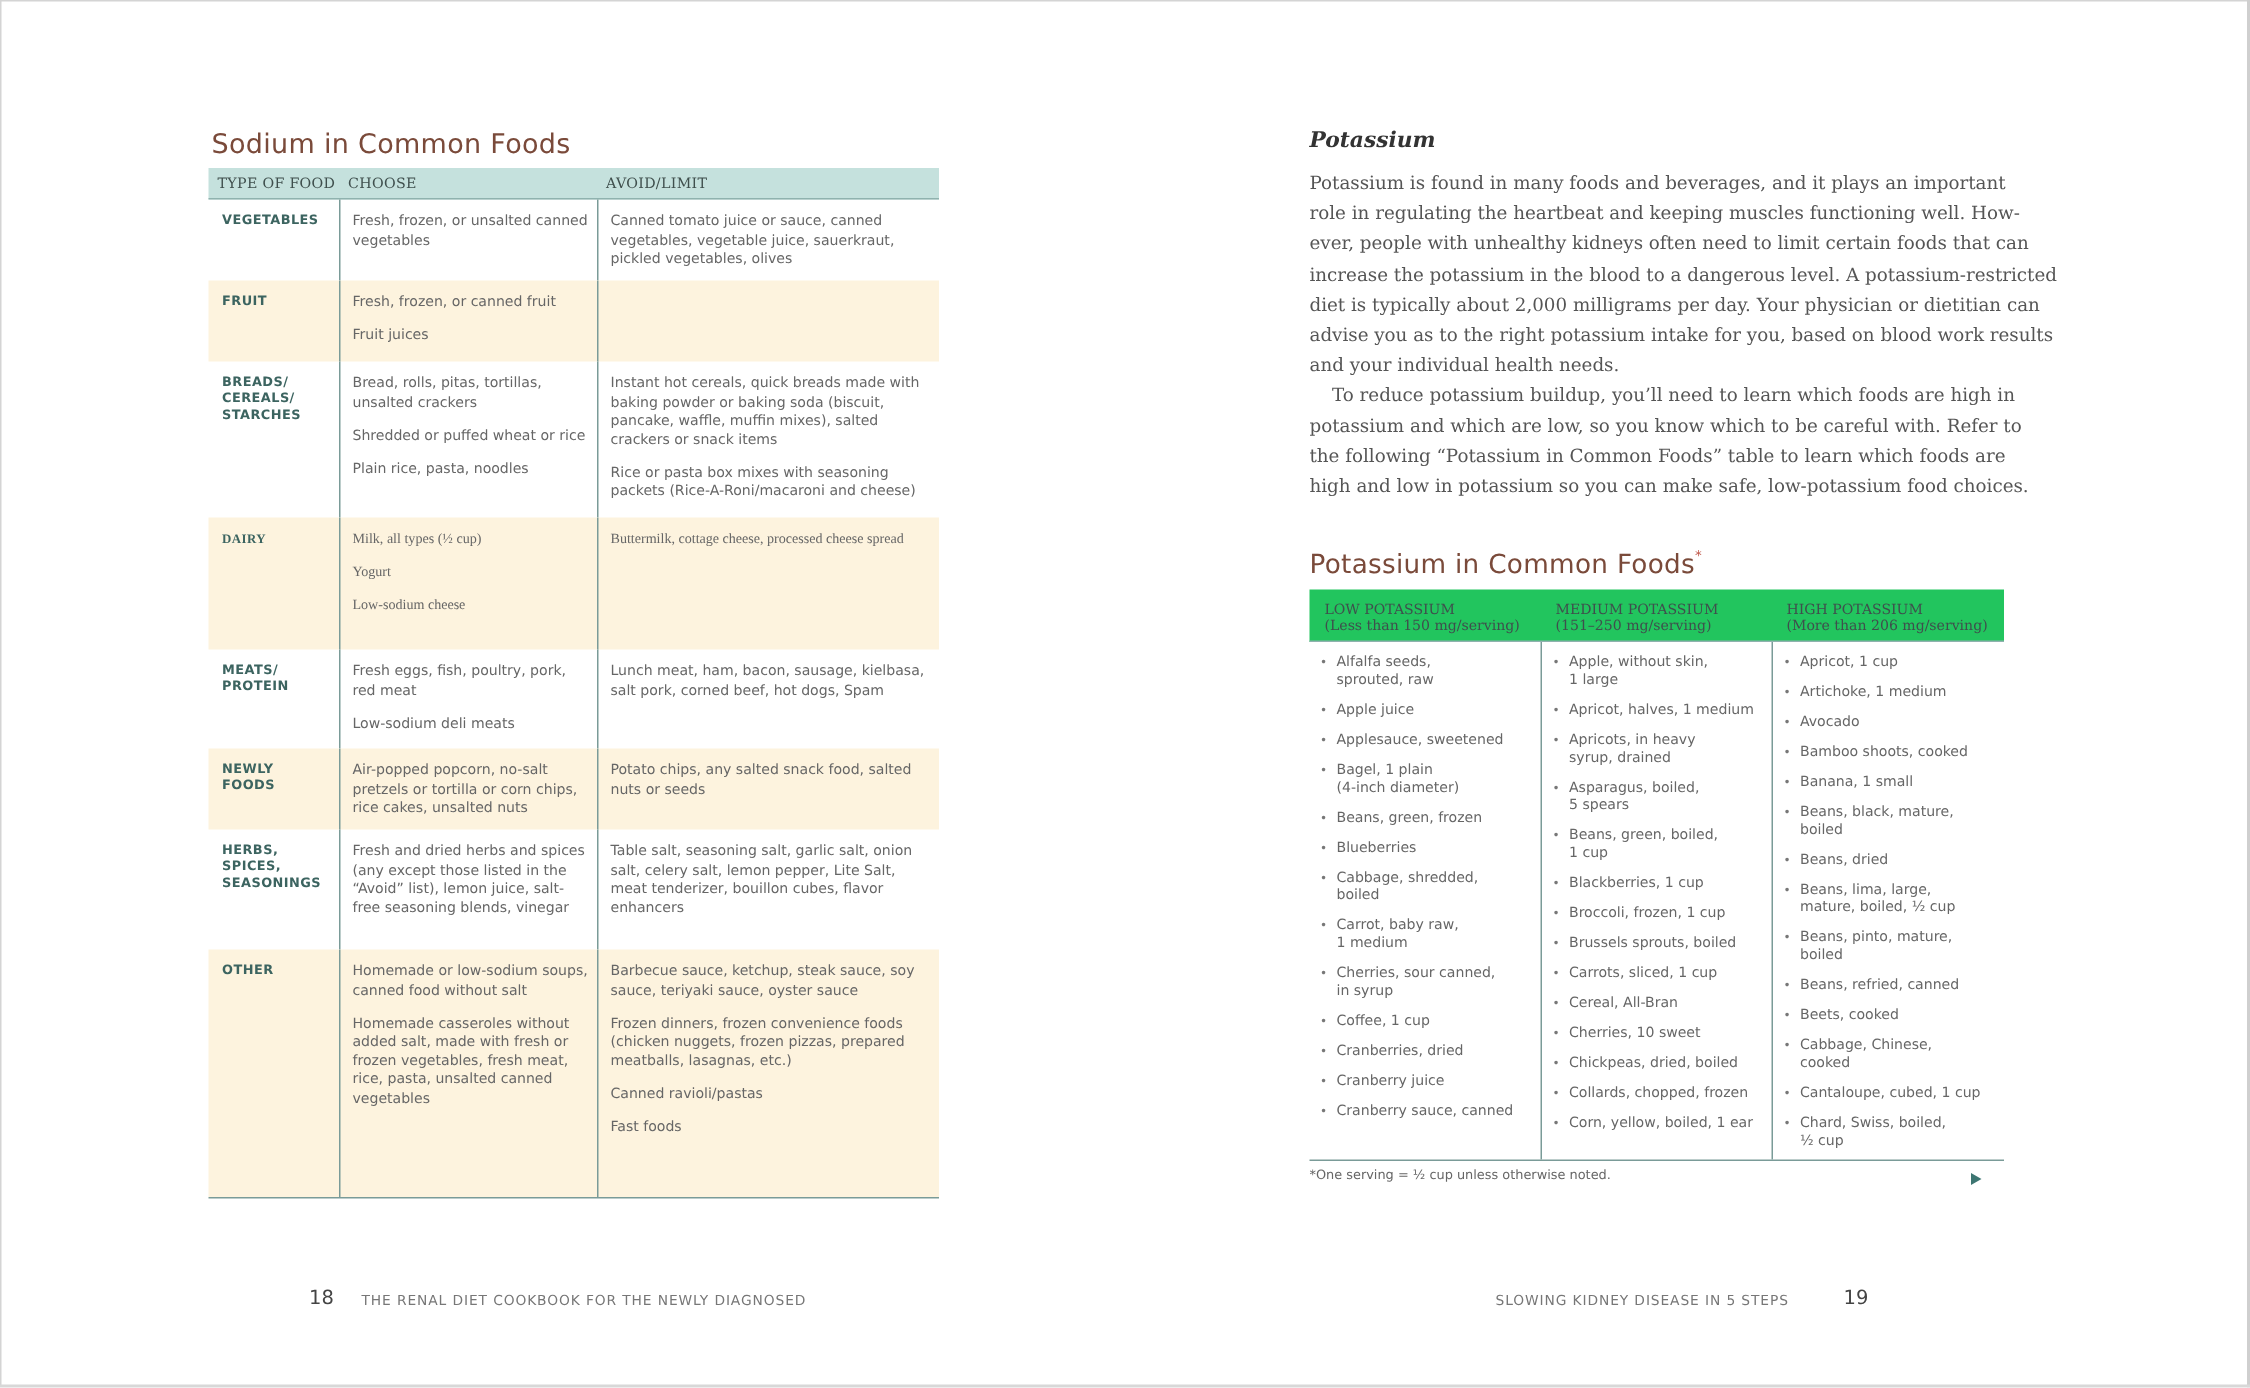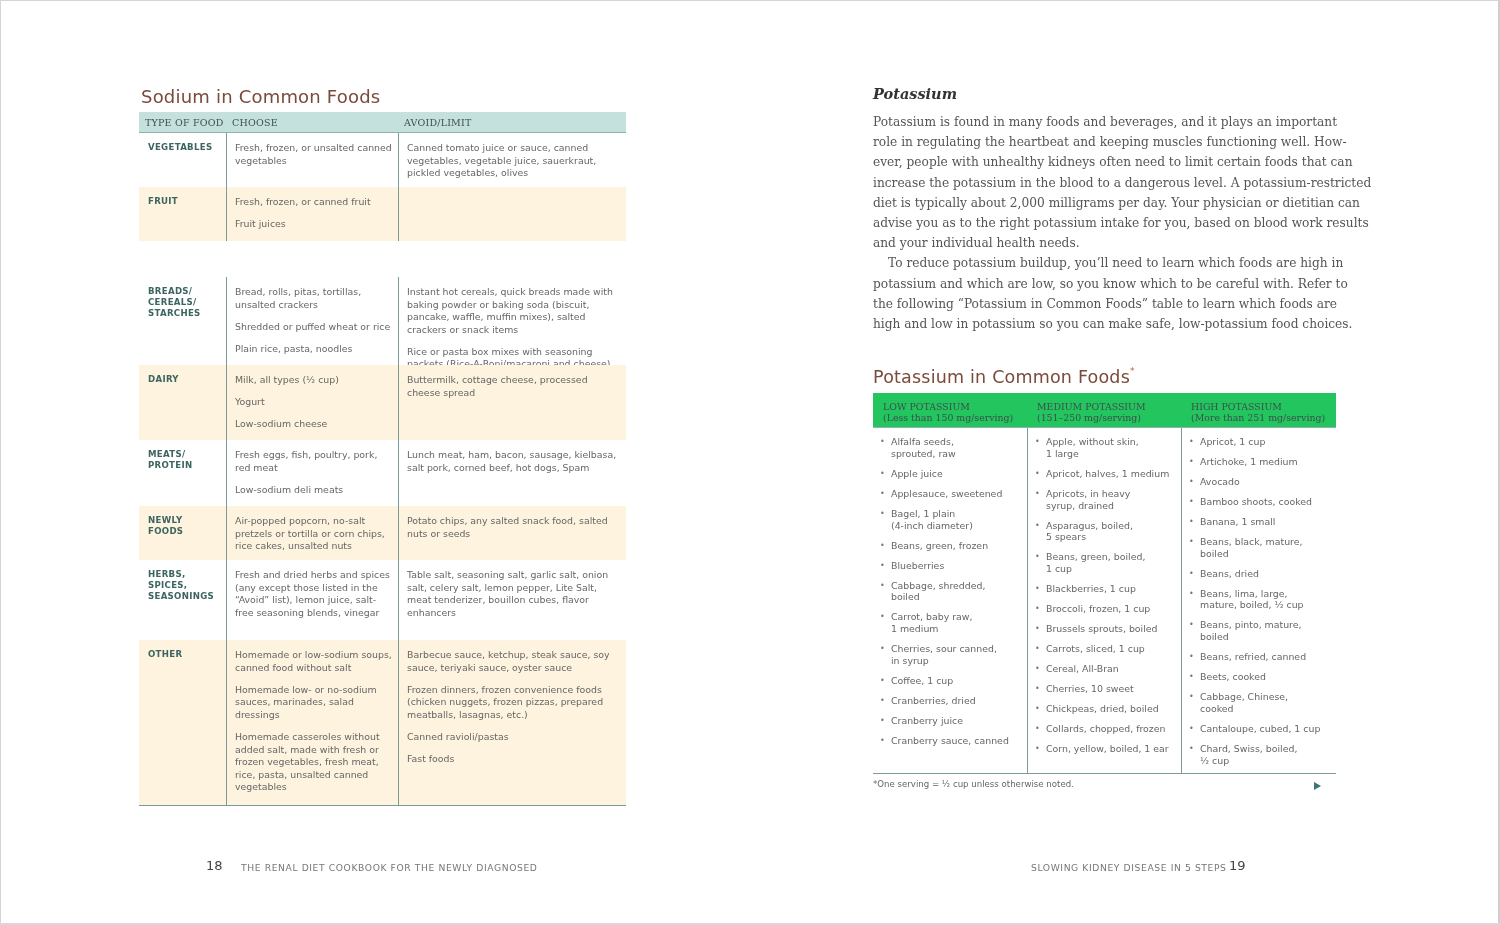--- a/index.html
+++ b/index.html
@@ -116,37 +116,37 @@
         <div class="s-row tint" style="height: 54px;">
           <div class="c1">
             <div>FRUIT</div>
           </div>
           <div class="c2">
             <p class="cell-p">Fresh, frozen, or canned fruit</p>
             <p class="cell-p">Fruit juices</p>
           </div>
           <div class="c3"></div>
         </div>
-        <div class="s-row" style="height: 88px; margin-top: 36px;">
+        <div class="s-row" style="height: 104px;">
           <div class="c1">
             <div>BREADS/</div>
             <div>CEREALS/</div>
             <div>STARCHES</div>
           </div>
           <div class="c2">
             <p class="cell-p">Bread, rolls, pitas, tortillas, unsalted crackers</p>
             <p class="cell-p">Shredded or puffed wheat or rice</p>
             <p class="cell-p">Plain rice, pasta, noodles</p>
           </div>
           <div class="c3">
             <p class="cell-p">Instant hot cereals, quick breads made with baking powder or baking soda (biscuit, pancake, waffle, muffin mixes), salted crackers or snack items</p>
             <p class="cell-p">Rice or pasta box mixes with seasoning packets (Rice-A-Roni/macaroni and cheese)</p>
           </div>
         </div>
-        <div class="s-row tint" style="height: 75px;">
+        <div class="s-row tint" style="height: 88px; font-family: Liberation Serif, serif;">
           <div class="c1">
             <div>DAIRY</div>
           </div>
           <div class="c2">
             <p class="cell-p">Milk, all types (½ cup)</p>
             <p class="cell-p">Yogurt</p>
             <p class="cell-p">Low-sodium cheese</p>
           </div>
           <div class="c3">
             <p class="cell-p">Buttermilk, cottage cheese, processed cheese spread</p>
@@ -189,21 +189,20 @@
           <div class="c3">
             <p class="cell-p">Table salt, seasoning salt, garlic salt, onion salt, celery salt, lemon pepper, Lite Salt, meat tenderizer, bouillon cubes, flavor enhancers</p>
           </div>
         </div>
         <div class="s-row tint" style="height: 165px;">
           <div class="c1">
             <div>OTHER</div>
           </div>
           <div class="c2">
             <p class="cell-p">Homemade or low-sodium soups, canned food without salt</p>
-            <p class="cell-p">Homemade low- or no-sodium sauces, marinades, salad dressings</p>
             <p class="cell-p">Homemade casseroles without added salt, made with fresh or frozen vegetables, fresh meat, rice, pasta, unsalted canned vegetables</p>
           </div>
           <div class="c3">
             <p class="cell-p">Barbecue sauce, ketchup, steak sauce, soy sauce, teriyaki sauce, oyster sauce</p>
             <p class="cell-p">Frozen dinners, frozen convenience foods (chicken nuggets, frozen pizzas, prepared meatballs, lasagnas, etc.)</p>
             <p class="cell-p">Canned ravioli/pastas</p>
             <p class="cell-p">Fast foods</p>
           </div>
         </div>
       </div>
@@ -243,21 +242,21 @@
       <div class="h" style="left:10px">
         <div>LOW POTASSIUM</div>
         <div>(Less than 150 mg/serving)</div>
       </div>
       <div class="h" style="left:164px">
         <div>MEDIUM POTASSIUM</div>
         <div>(151–250 mg/serving)</div>
       </div>
       <div class="h" style="left:318px">
         <div>HIGH POTASSIUM</div>
-        <div>(More than 251 mg/serving)</div>
+        <div>(More than 206 mg/serving)</div>
       </div>
     </div>
     <div class="p-col col-0" id="pcol-0">
         <div class="p-item">Alfalfa seeds,
 sprouted, raw</div>
         <div class="p-item">Apple juice</div>
         <div class="p-item">Applesauce, sweetened</div>
         <div class="p-item">Bagel, 1 plain
 (4-inch diameter)</div>
         <div class="p-item">Beans, green, frozen</div>
@@ -312,15 +311,15 @@
 cooked</div>
         <div class="p-item">Cantaloupe, cubed, 1 cup</div>
         <div class="p-item">Chard, Swiss, boiled,
 ½ cup</div>
       </div>
   </div>
 
   <div class="footnote">*One serving = ½ cup unless otherwise noted.</div>
   <div class="next-arrow"></div>
 
-  <span class="footer-txt" style="left:1031px; top:862px">SLOWING KIDNEY DISEASE IN 5 STEPS</span>
+  <span class="footer-txt" style="left:997px; top:862px">SLOWING KIDNEY DISEASE IN 5 STEPS</span>
   <span class="footer-num" style="left:1229px; top:858px">19</span>
 </div>
 
 </body></html>

